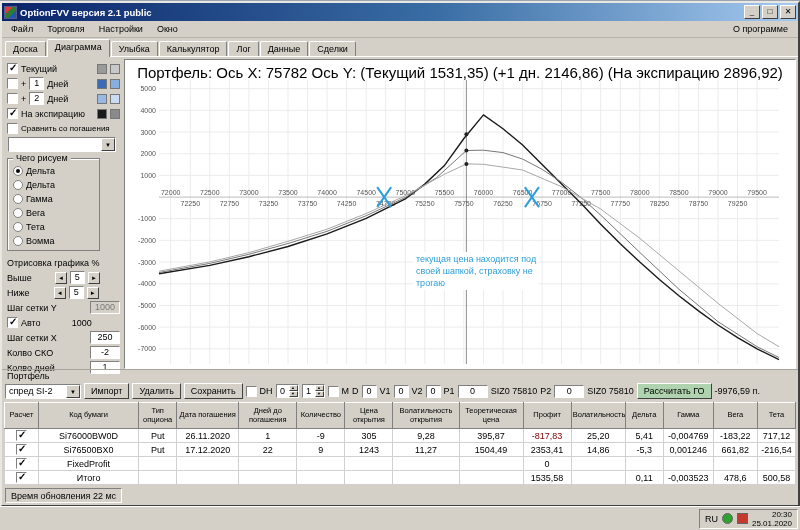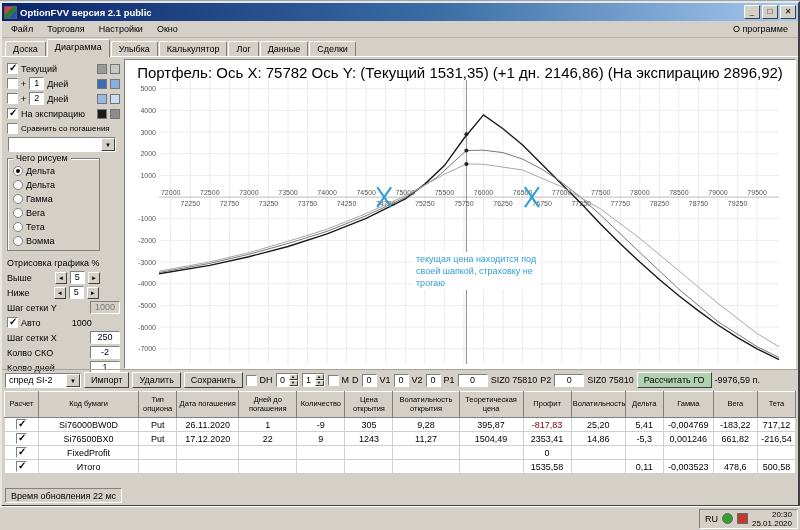--- a/index.html
+++ b/index.html
@@ -354,20 +354,21 @@
         </svg>
       <div class="annotation" style="color: rgb(46, 158, 216);">
         <span>текущая цена находится под</span>
         <span>своей шапкой, страховку не</span>
         <span>трогаю</span>
       </div>
     </div>
   </div>
 
   <div class="portfolio">
+    <div class="pf-label">Портфель</div>
     <div class="pf-toolbar">
       <div class="combo" style="width:76px;margin:0;">
         <span class="combo-text">спред SI-2</span>
         <span class="combo-btn">▼</span>
       </div>
       <span class="btn">Импорт</span>
       <span class="btn">Удалить</span>
       <span class="btn">Сохранить</span>
       <span class="cb"></span>
       <span>DH</span>

